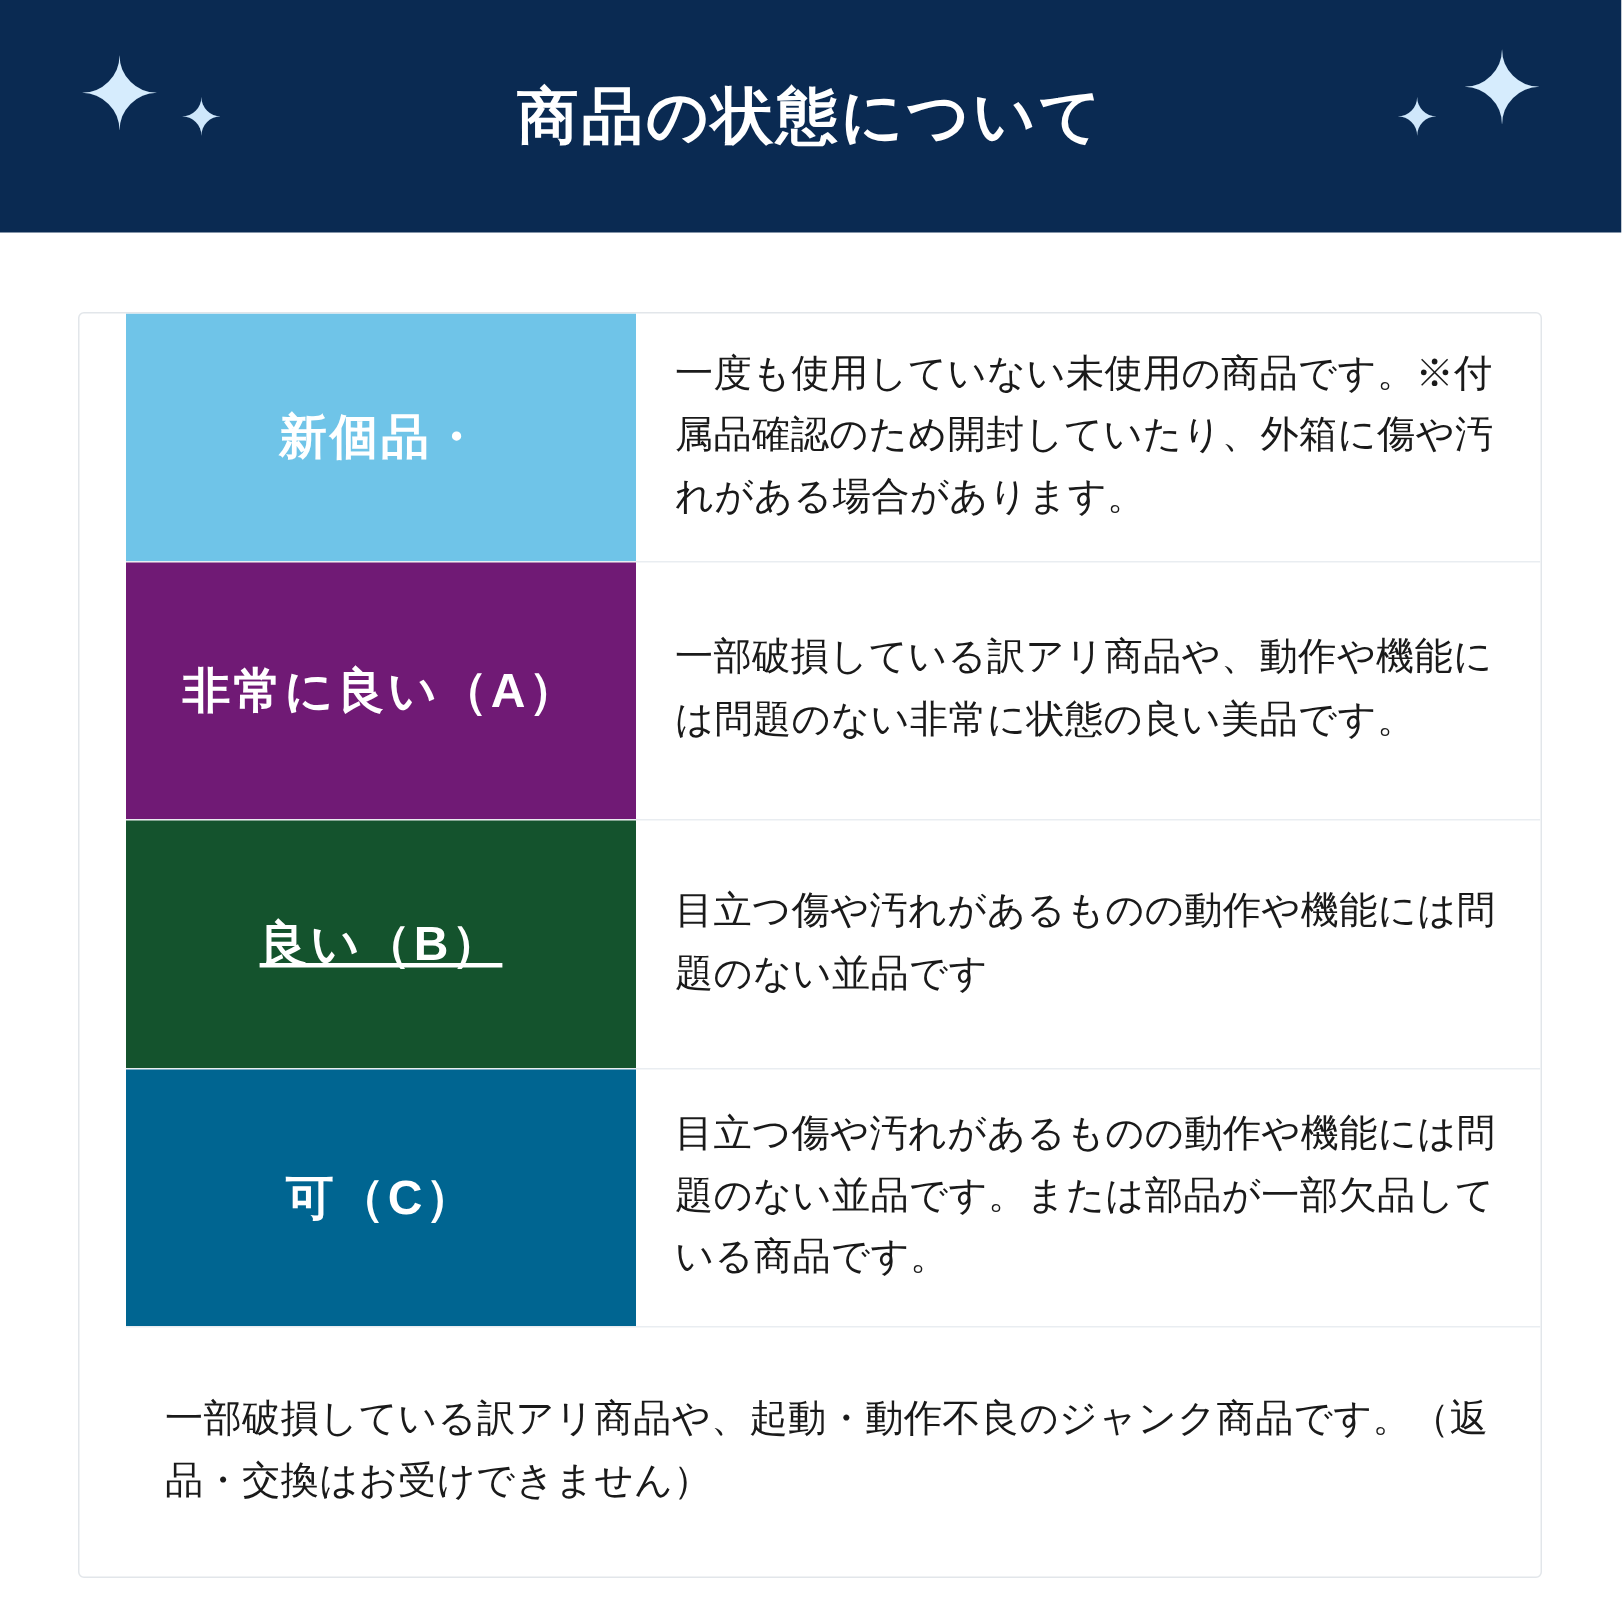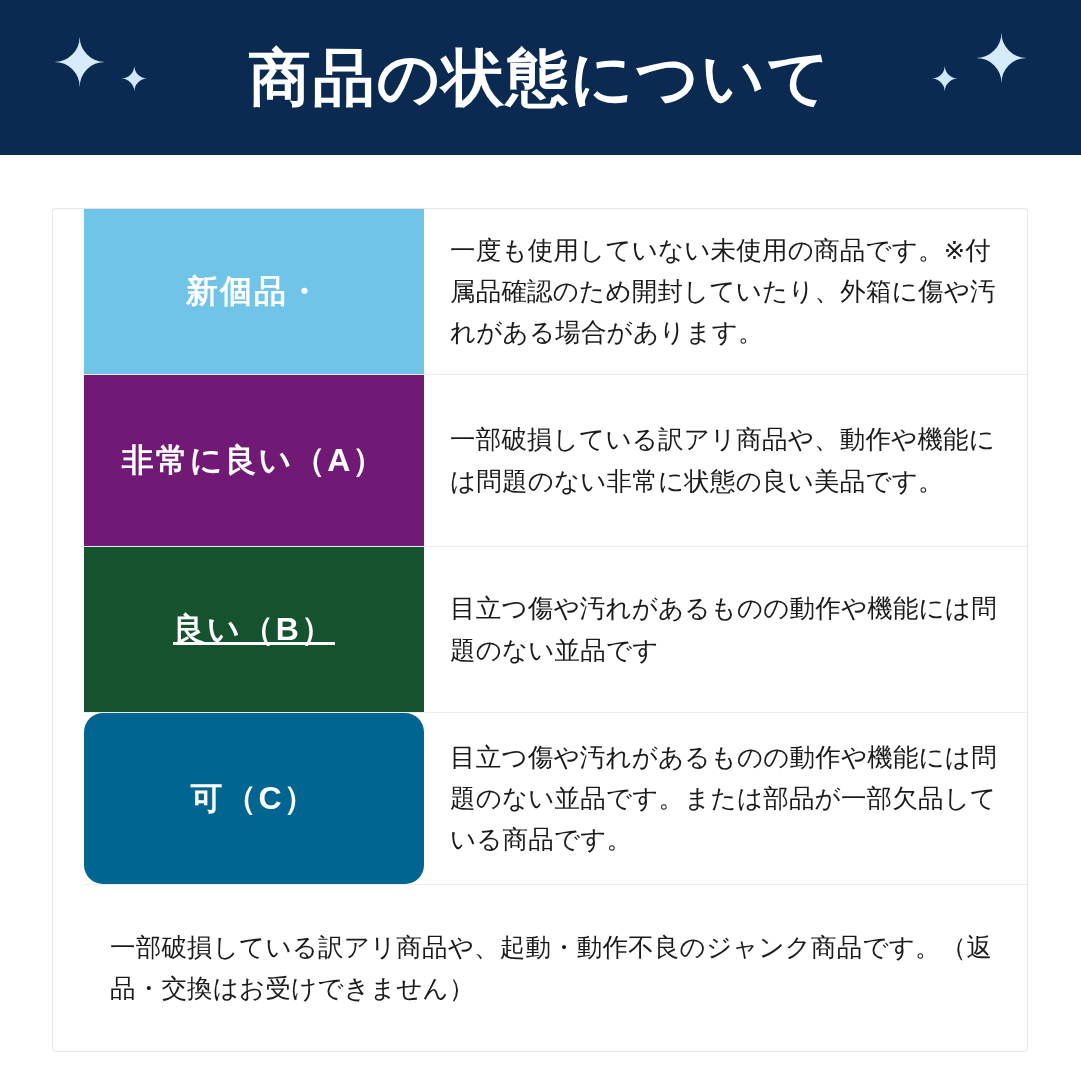--- a/index.html
+++ b/index.html
@@ -22,21 +22,21 @@
     position: relative;
     width: 1081px;
     height: 155px;
     background: #0a2a52;
     display: flex;
     align-items: center;
     justify-content: center;
   }
   .header-title {
     color: #ffffff;
-    font-size: 62px;
+    font-size: 41px;
     font-weight: bold;
     letter-spacing: 2px;
     line-height: 1;
     white-space: nowrap;
   }
   .spark {
     position: absolute;
     color: #cfe7fb;
     line-height: 1;
     user-select: none;
@@ -85,21 +85,21 @@
   .desc-cell {
     flex: 1 1 auto;
     padding: 24px 24px 24px 26px;
     color: #1a1a1a;
     font-size: 25.5px;
     line-height: 1.62;
     letter-spacing: 0.2px;
     display: flex;
     align-items: center;
   }
-  .desc-cell p { width: 100%; }
+  .desc-cell p { width: 100%; font-family: Liberation Mono, monospace; }
 
   .r0 { height: 166px; }
   .r1 { height: 172px; }
   .r2 { height: 166px; }
   .r3 { height: 172px; }
   .r4 { height: 166px; }
 </style>
 </head>
 <body>
 
@@ -138,21 +138,21 @@
     <div class="row r2">
       <div class="label-cell" style="background:#14532d;text-decoration:underline;">
         <span>良い（B）</span>
       </div>
       <div class="desc-cell">
         <p>目立つ傷や汚れがあるものの動作や機能には問題のない並品です</p>
       </div>
     </div>
 
     <div class="row r3">
-      <div class="label-cell" style="background:#006591;border-radius:19px;">
+      <div class="label-cell" style="background:#006591;">
         <span>可（C）</span>
       </div>
       <div class="desc-cell">
         <p>目立つ傷や汚れがあるものの動作や機能には問題のない並品です。または部品が一部欠品している商品です。</p>
       </div>
     </div>
 
     <div class="row r4">
       <div class="desc-cell">
         <p>一部破損している訳アリ商品や、起動・動作不良のジャンク商品です。（返品・交換はお受けできません）</p>

